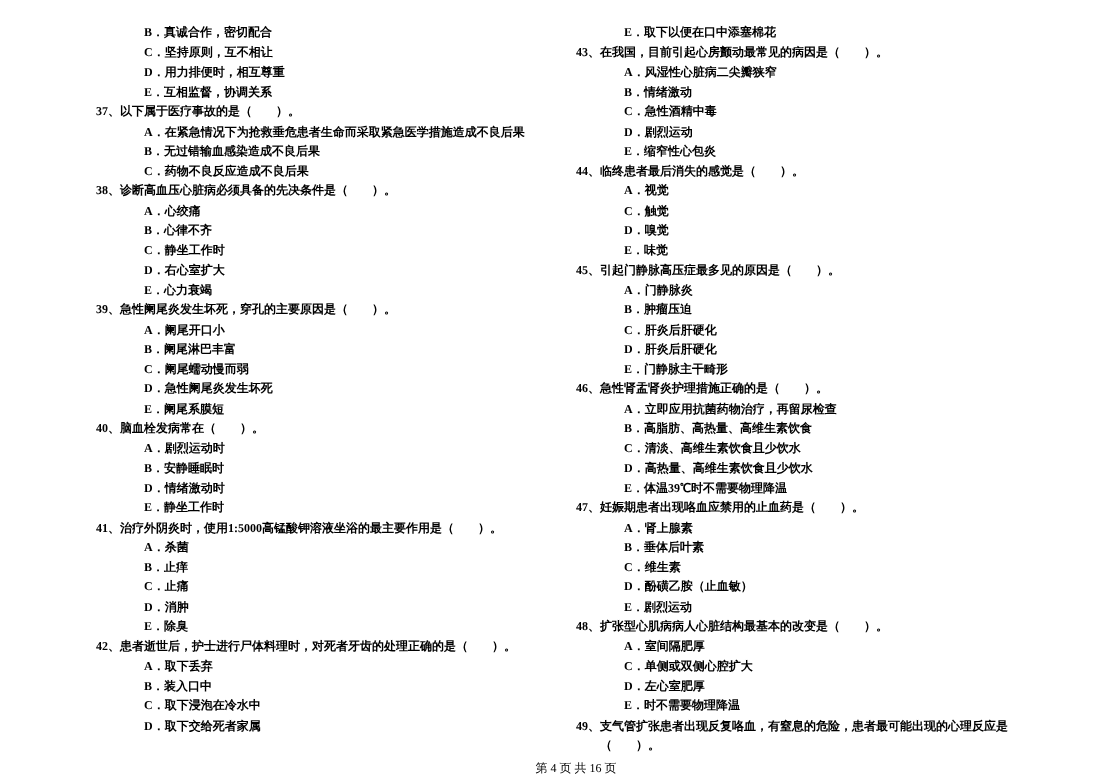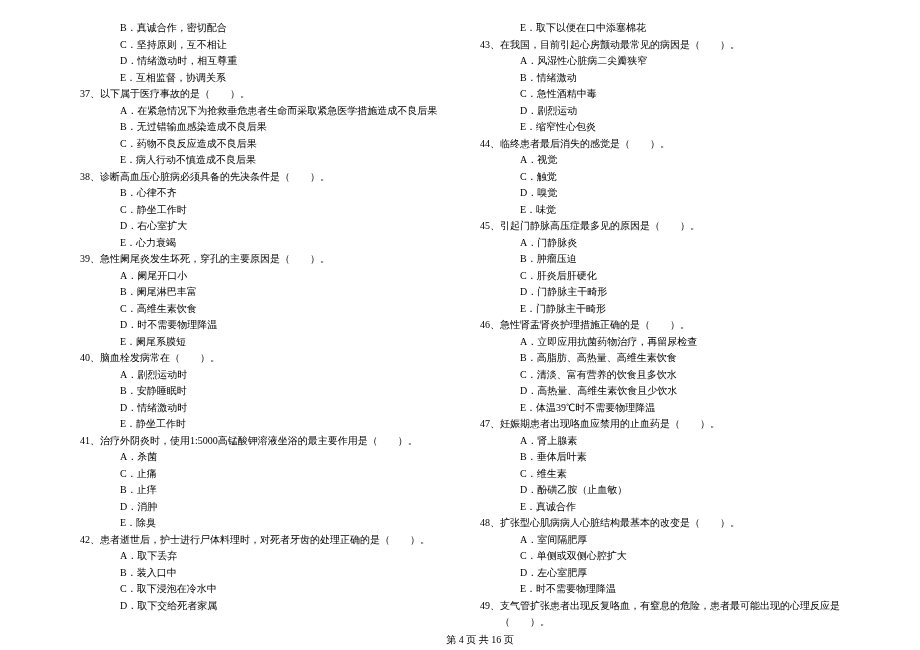--- a/index.html
+++ b/index.html
@@ -18,20 +18,21 @@
       position: relative;
     }
     .columns {
       display: flex;
       gap: 40px;
       height: 590px;
     }
     .column {
       flex: 1;
       line-height: 1.65;
+      font-weight: bold;
     }
     .question-stem {
       display: block;
     }
     .question-num {
       margin-left: -20px;
     }
     .option {
       display: block;
       padding-left: 20px;
@@ -46,47 +47,47 @@
       margin-left: 20px;
     }
   </style>
 </head>
 <body>
 
 <div class="columns">
   <div class="column" id="left-col">
       <span class="option">B．真诚合作，密切配合</span>
       <span class="option">C．坚持原则，互不相让</span>
-      <span class="option">D．情绪激动时，相互尊重</span>
+      <span class="option">D．用力排便时，相互尊重</span>
       <span class="option">E．互相监督，协调关系</span>
       <span class="question-stem"><span class="question-num">37、</span>以下属于医疗事故的是（　　）。</span>
       <span class="option">A．在紧急情况下为抢救垂危患者生命而采取紧急医学措施造成不良后果</span>
       <span class="option">B．无过错输血感染造成不良后果</span>
       <span class="option">C．药物不良反应造成不良后果</span>
-      <span class="option">E．病人行动不慎造成不良后果</span>
       <span class="question-stem"><span class="question-num">38、</span>诊断高血压心脏病必须具备的先决条件是（　　）。</span>
+      <span class="option">A．心绞痛</span>
       <span class="option">B．心律不齐</span>
       <span class="option">C．静坐工作时</span>
       <span class="option">D．右心室扩大</span>
       <span class="option">E．心力衰竭</span>
       <span class="question-stem"><span class="question-num">39、</span>急性阑尾炎发生坏死，穿孔的主要原因是（　　）。</span>
       <span class="option">A．阑尾开口小</span>
       <span class="option">B．阑尾淋巴丰富</span>
-      <span class="option">C．高维生素饮食</span>
-      <span class="option">D．时不需要物理降温</span>
+      <span class="option">C．阑尾蠕动慢而弱</span>
+      <span class="option">D．急性阑尾炎发生坏死</span>
       <span class="option">E．阑尾系膜短</span>
       <span class="question-stem"><span class="question-num">40、</span>脑血栓发病常在（　　）。</span>
       <span class="option">A．剧烈运动时</span>
       <span class="option">B．安静睡眠时</span>
       <span class="option">D．情绪激动时</span>
       <span class="option">E．静坐工作时</span>
       <span class="question-stem"><span class="question-num">41、</span>治疗外阴炎时，使用1:5000高锰酸钾溶液坐浴的最主要作用是（　　）。</span>
       <span class="option">A．杀菌</span>
+      <span class="option">B．止痒</span>
       <span class="option">C．止痛</span>
-      <span class="option">B．止痒</span>
       <span class="option">D．消肿</span>
       <span class="option">E．除臭</span>
       <span class="question-stem"><span class="question-num">42、</span>患者逝世后，护士进行尸体料理时，对死者牙齿的处理正确的是（　　）。</span>
       <span class="option">A．取下丢弃</span>
       <span class="option">B．装入口中</span>
       <span class="option">C．取下浸泡在冷水中</span>
       <span class="option">D．取下交给死者家属</span>
     </div>
   <div class="column" id="right-col">
       <span class="option">E．取下以便在口中添塞棉花</span>
@@ -98,34 +99,34 @@
       <span class="option">E．缩窄性心包炎</span>
       <span class="question-stem"><span class="question-num">44、</span>临终患者最后消失的感觉是（　　）。</span>
       <span class="option">A．视觉</span>
       <span class="option">C．触觉</span>
       <span class="option">D．嗅觉</span>
       <span class="option">E．味觉</span>
       <span class="question-stem"><span class="question-num">45、</span>引起门静脉高压症最多见的原因是（　　）。</span>
       <span class="option">A．门静脉炎</span>
       <span class="option">B．肿瘤压迫</span>
       <span class="option">C．肝炎后肝硬化</span>
-      <span class="option">D．门静脉主干畸形</span>
+      <span class="option">D．肝炎后肝硬化</span>
       <span class="option">E．门静脉主干畸形</span>
       <span class="question-stem"><span class="question-num">46、</span>急性肾盂肾炎护理措施正确的是（　　）。</span>
       <span class="option">A．立即应用抗菌药物治疗，再留尿检查</span>
       <span class="option">B．高脂肪、高热量、高维生素饮食</span>
-      <span class="option">C．清淡、富有营养的饮食且多饮水</span>
+      <span class="option">C．清淡、高维生素饮食且少饮水</span>
       <span class="option">D．高热量、高维生素饮食且少饮水</span>
       <span class="option">E．体温39℃时不需要物理降温</span>
       <span class="question-stem"><span class="question-num">47、</span>妊娠期患者出现咯血应禁用的止血药是（　　）。</span>
       <span class="option">A．肾上腺素</span>
       <span class="option">B．垂体后叶素</span>
       <span class="option">C．维生素</span>
       <span class="option">D．酚磺乙胺（止血敏）</span>
-      <span class="option">E．真诚合作</span>
+      <span class="option">E．剧烈运动</span>
       <span class="question-stem"><span class="question-num">48、</span>扩张型心肌病病人心脏结构最基本的改变是（　　）。</span>
       <span class="option">A．室间隔肥厚</span>
       <span class="option">C．单侧或双侧心腔扩大</span>
       <span class="option">D．左心室肥厚</span>
       <span class="option">E．时不需要物理降温</span>
       <span class="question-stem"><span class="question-num">49、</span>支气管扩张患者出现反复咯血，有窒息的危险，患者最可能出现的心理反应是（　　）。</span>
     </div>
 </div>
 
 <div class="footer">第 4 页  共 16 页</div>

